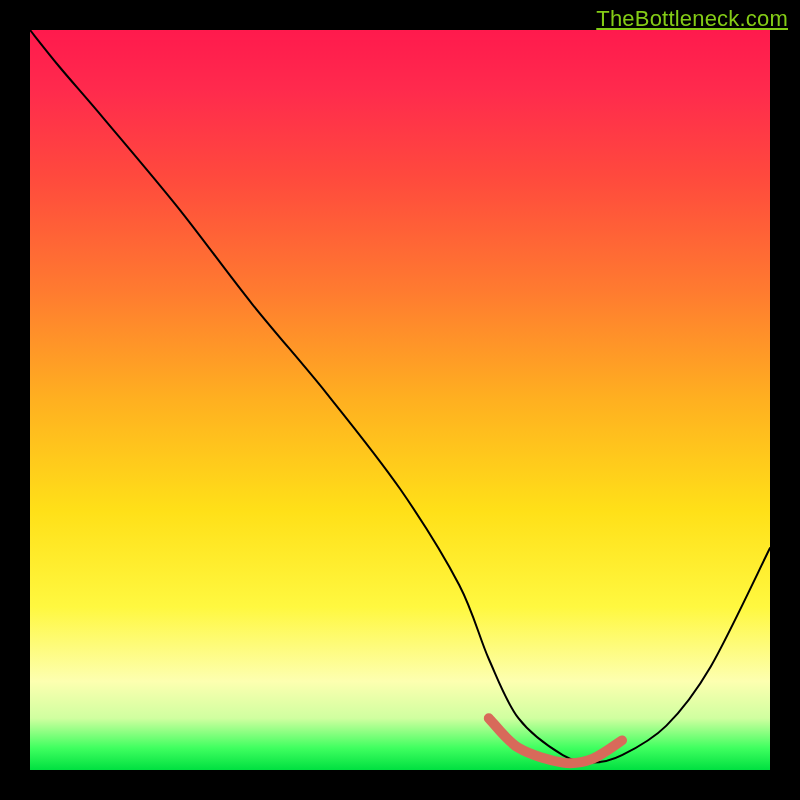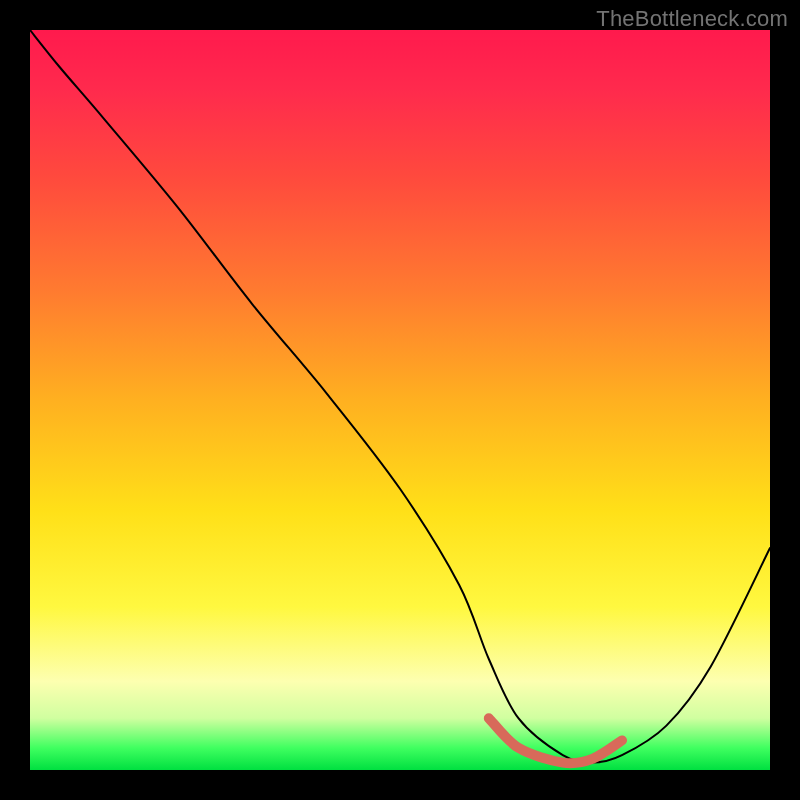--- a/index.html
+++ b/index.html
@@ -3,24 +3,25 @@
 <meta charset="utf-8">
 <style>
   * { margin: 0; padding: 0; box-sizing: border-box; }
   html, body { width: 800px; height: 800px; overflow: hidden; }
   body { background: #000; font-family: Arial, sans-serif; position: relative; }
   .watermark {
     position: absolute;
     top: 6px;
     right: 12px;
     font-size: 22px;
-    color: #737373;
+    color: #84cc16;
     font-weight: 500;
     z-index: 10;
     letter-spacing: 0.2px;
+    text-decoration: underline;
   }
   .frame {
     position: absolute;
     top: 30px;
     left: 30px;
     width: 740px;
     height: 740px;
     overflow: hidden;
   }
   .gradient {

